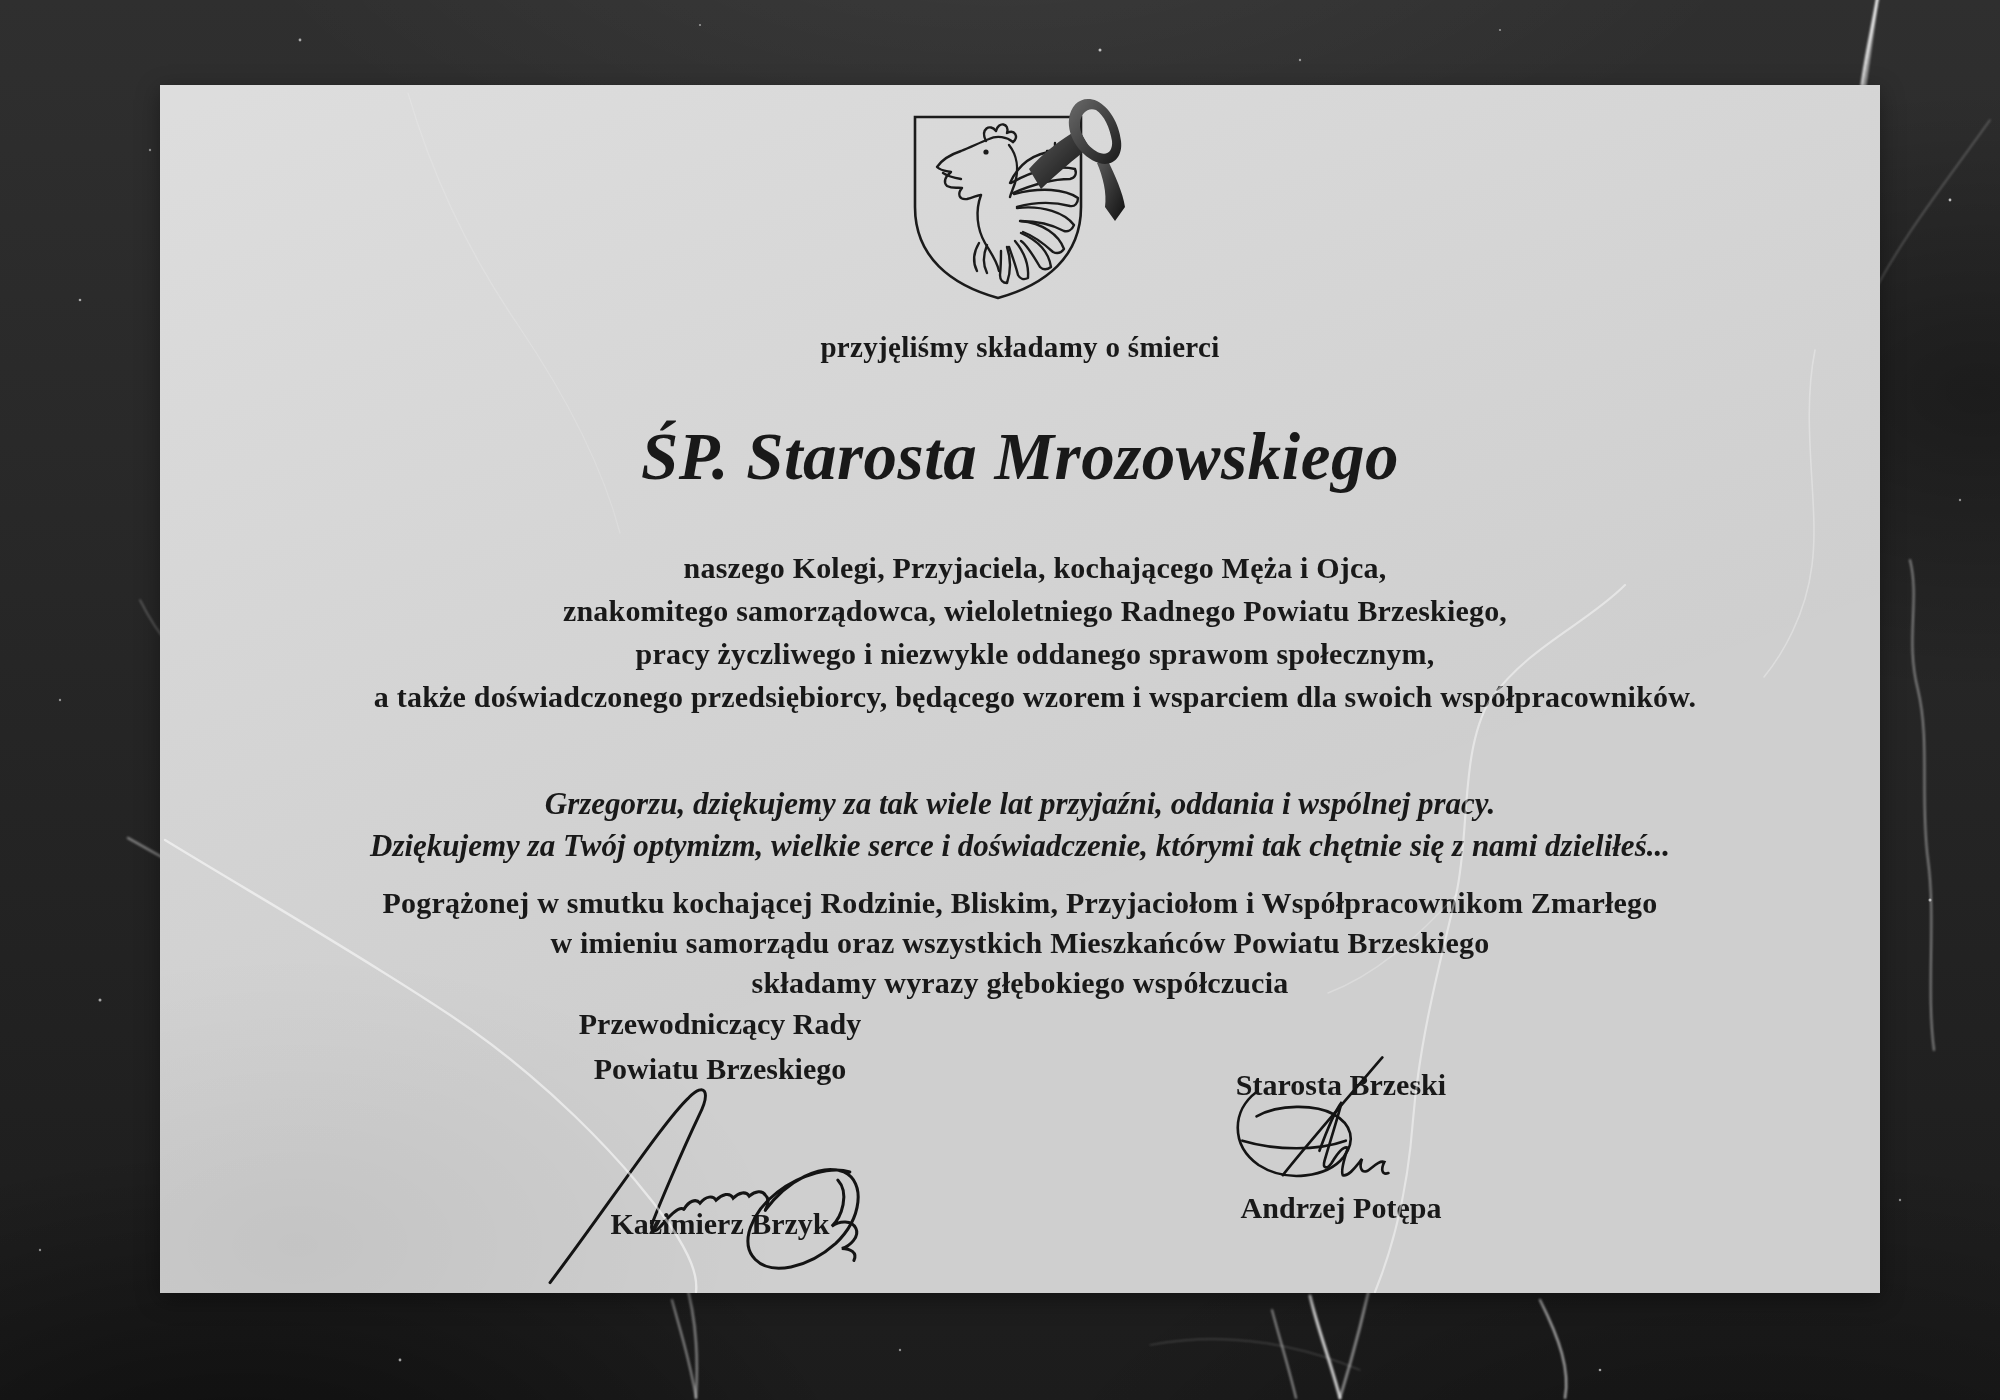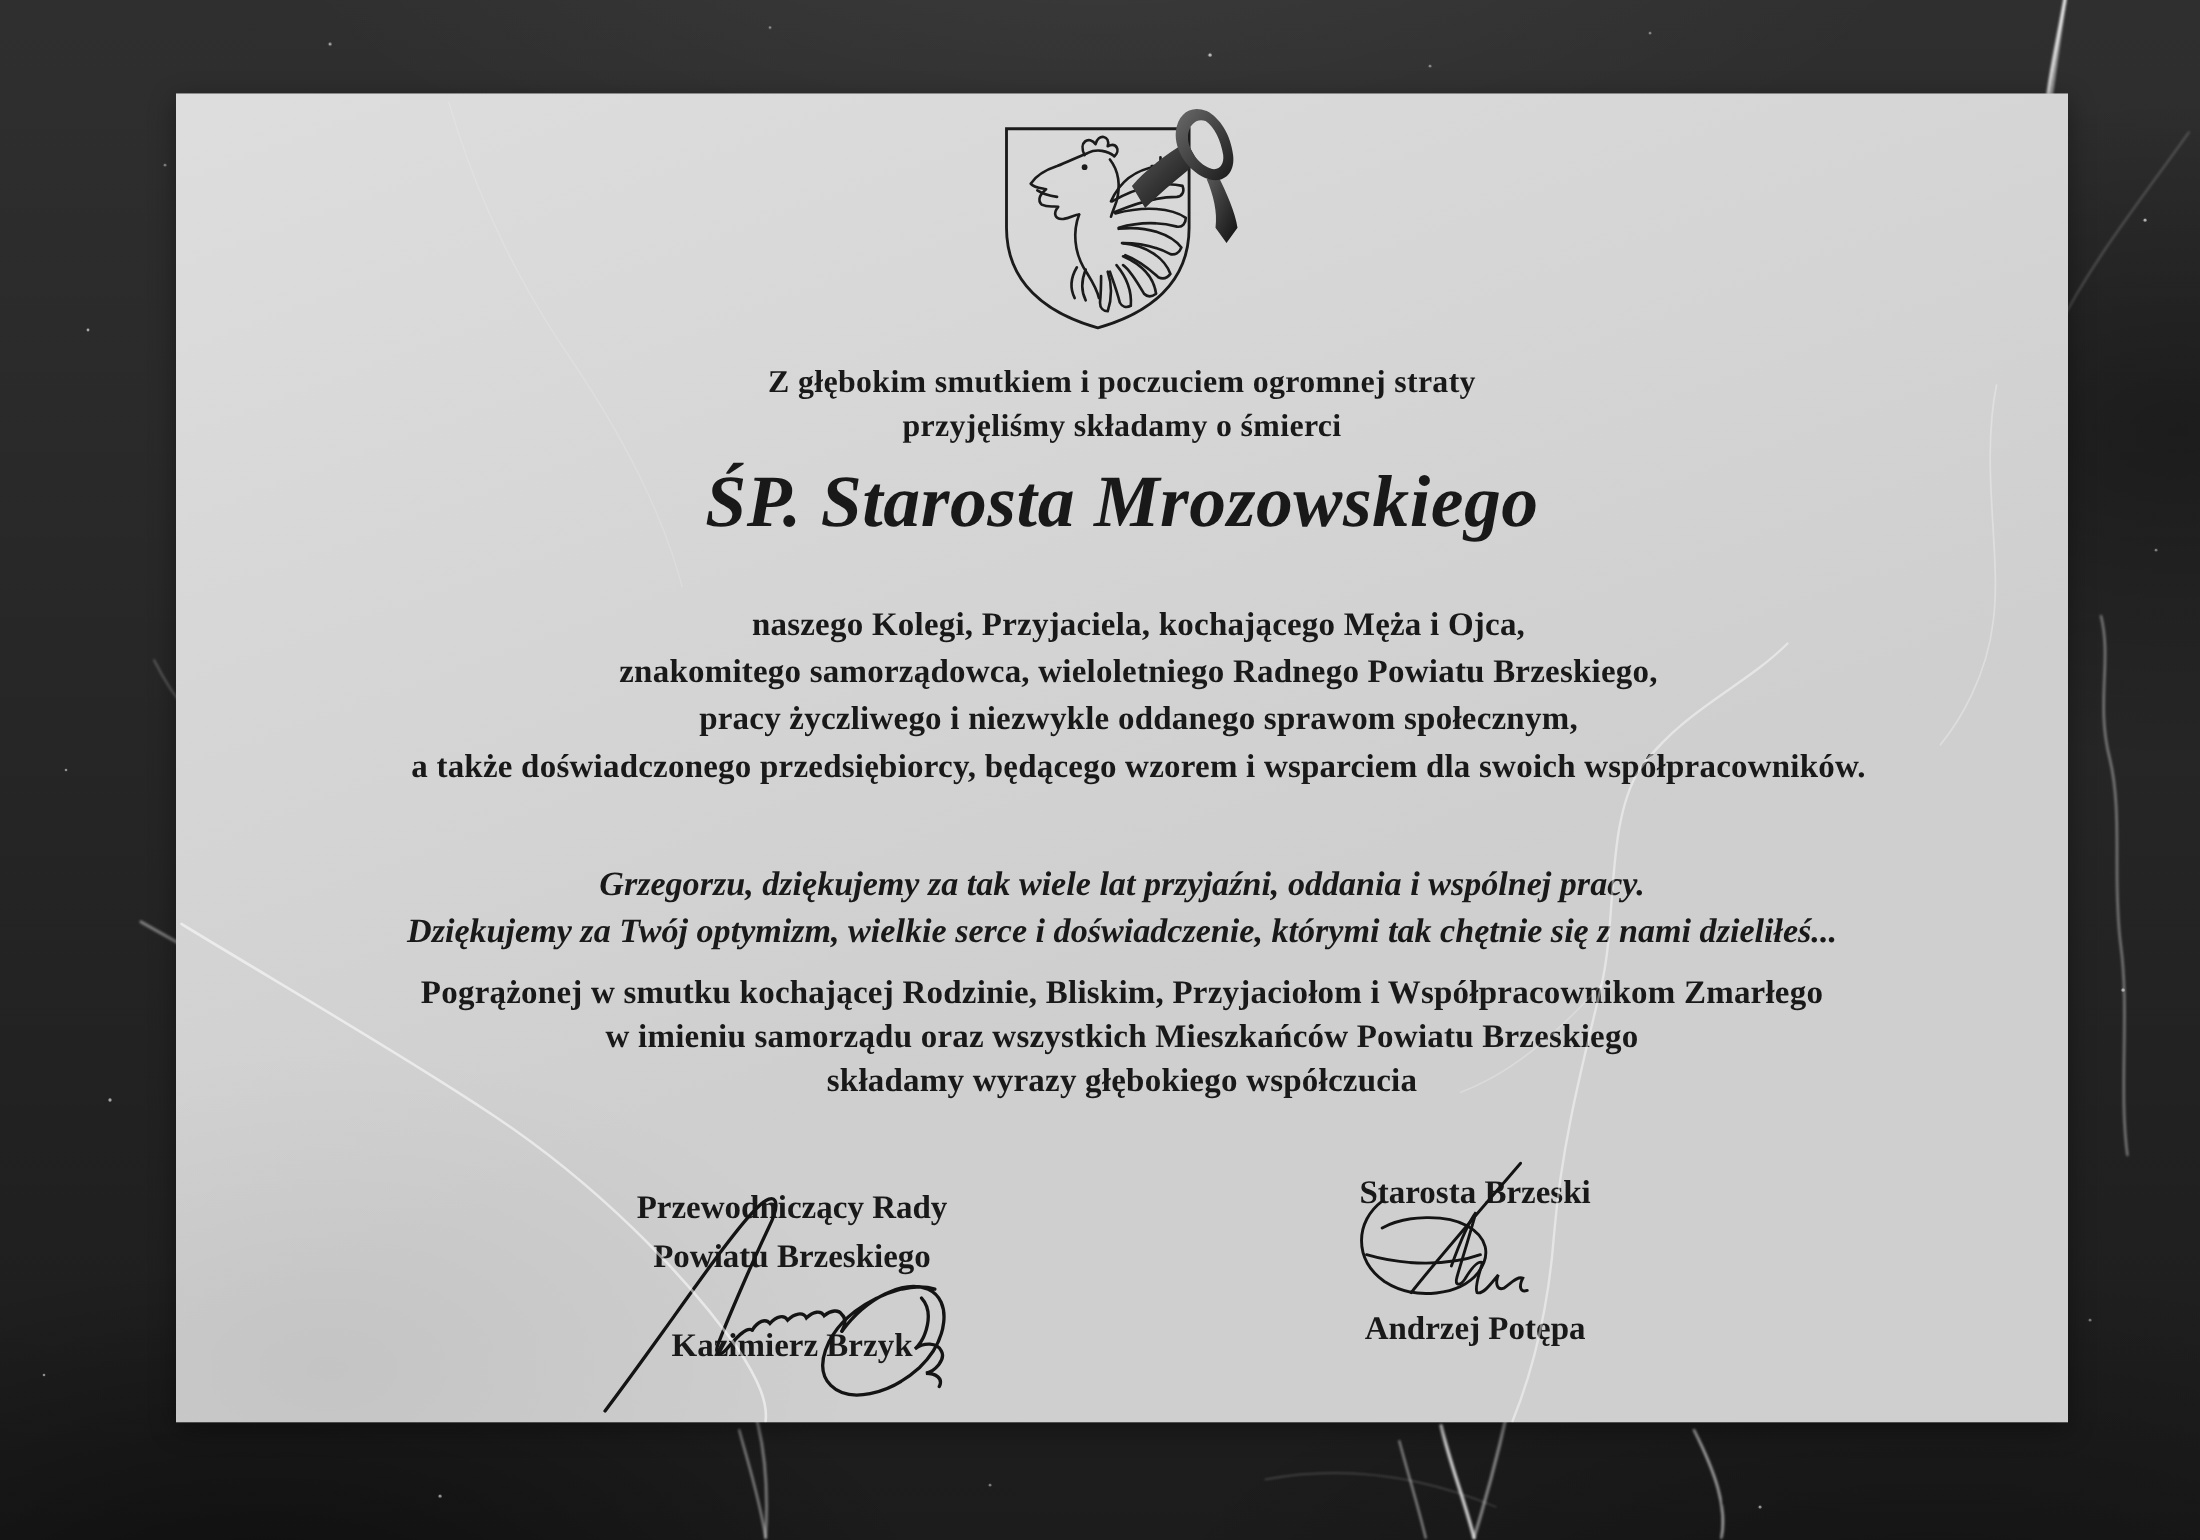--- a/index.html
+++ b/index.html
@@ -26,21 +26,21 @@
         color:#191919;}
   .card-veins{position:absolute;inset:0;pointer-events:none;}
 
   .line-block{position:absolute;left:0;width:100%;text-align:center;font-weight:700;}
   .intro{top:242px;font-size:29px;line-height:40px;letter-spacing:.3px;}
   .title{top:330px;font-size:67px;line-height:82px;font-style:italic;font-weight:700;letter-spacing:.5px;}
   .tribute{top:461px;font-size:30px;line-height:43px;letter-spacing:.2px;padding-left:15px;}
   .personal{top:682px;font-size:31px;line-height:42px;font-style:italic;margin-top:16px;}
   .condolence{top:798px;font-size:30px;line-height:40px;letter-spacing:.2px;}
 
-  .sign-left{position:absolute;left:360px;top:990px;width:400px;text-align:center;
+  .sign-left{position:absolute;left:360px;top:916px;width:400px;text-align:center;
              font-weight:700;font-size:30px;line-height:45px;}
   .sign-right{position:absolute;left:981px;top:977px;width:400px;text-align:center;
               font-weight:700;font-size:30px;line-height:45px;}
   .sign-name-left{position:absolute;left:360px;top:1122px;width:400px;text-align:center;
                   font-weight:700;font-size:30px;}
   .sign-name-right{position:absolute;left:981px;top:1106px;width:400px;text-align:center;
                    font-weight:700;font-size:30px;}
 
   .emblem{position:absolute;left:723px;top:10px;width:280px;height:215px;}
   .sig{position:absolute;pointer-events:none;}
@@ -136,21 +136,20 @@
 
     <g>
       <path d="M196,34 C178,44 158,60 146,74 L158,94 C172,80 192,64 206,52 Z" fill="url(#ribA)"></path>
       <path d="M224,64 C232,80 240,98 242,112 L232,126 L222,112 C224,98 220,82 214,68 Z" fill="url(#ribA)"></path>
       <path fill-rule="evenodd" fill="url(#ribB)" d="M214,6 C200,0 188,8 186,24 C184,42 198,62 216,68 C230,72 240,62 238,46 C236,28 226,12 214,6 Z
            M213,15 C205,12 198,18 197,28 C196,40 206,54 217,58 C225,61 230,55 229,46 C227,33 221,20 213,15 Z"></path>
     </g>
   </svg>
 
   <div class="line-block intro">
-    <div>Z głębokim smutkiem i poczuciem ogromnej straty</div>
     <div>przyjęliśmy składamy o śmierci</div>
   </div>
 
   <div class="line-block title">ŚP. Starosta Mrozowskiego</div>
 
   <div class="line-block tribute">
     <div>naszego Kolegi, Przyjaciela, kochającego Męża i Ojca,</div>
     <div>znakomitego samorządowca, wieloletniego Radnego Powiatu Brzeskiego,</div>
     <div>pracy życzliwego i niezwykle oddanego sprawom społecznym,</div>
     <div>a także doświadczonego przedsiębiorcy, będącego wzorem i wsparciem dla swoich współpracowników.</div>

